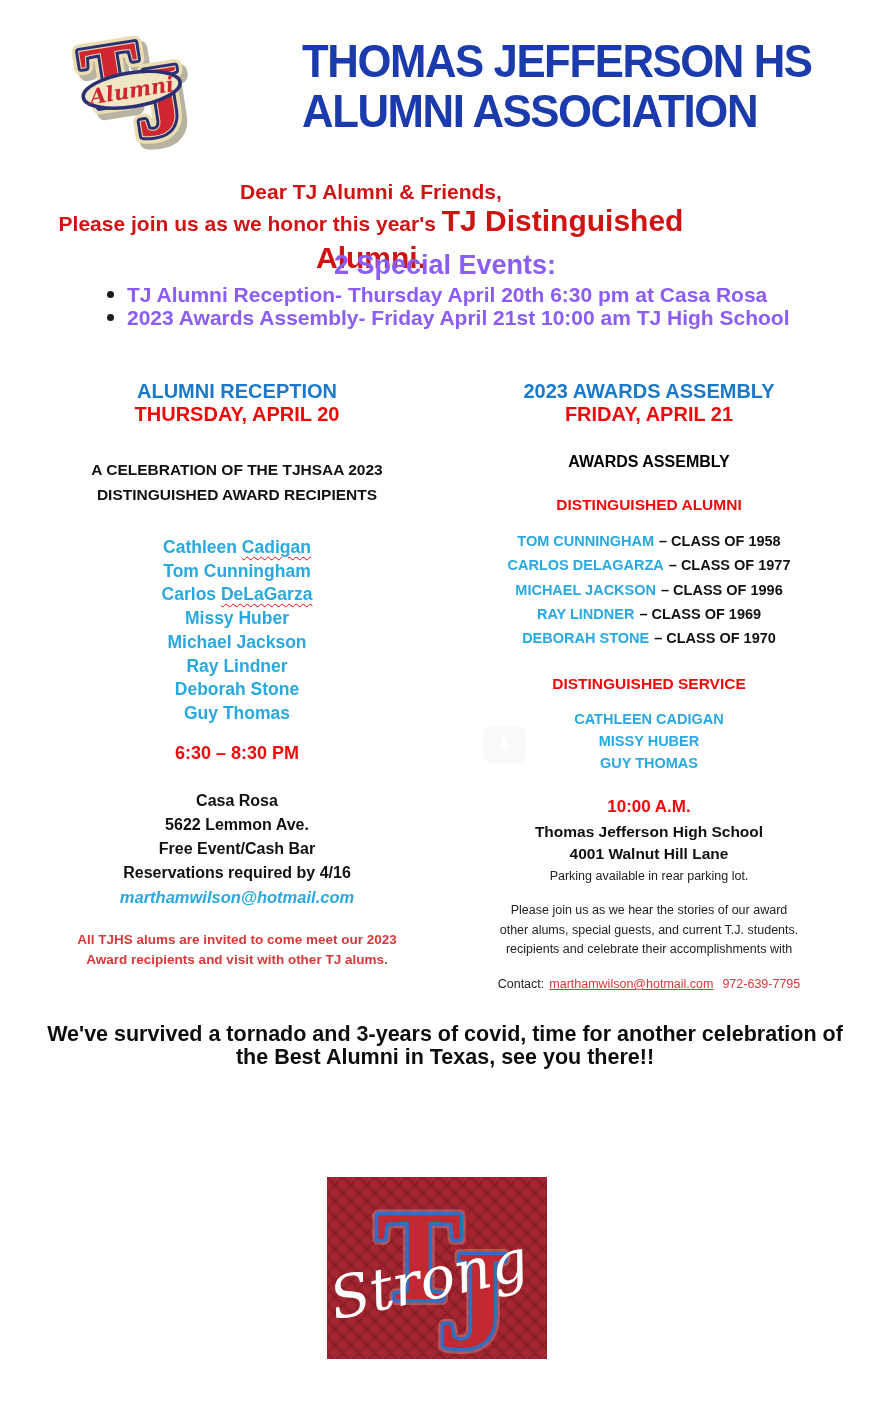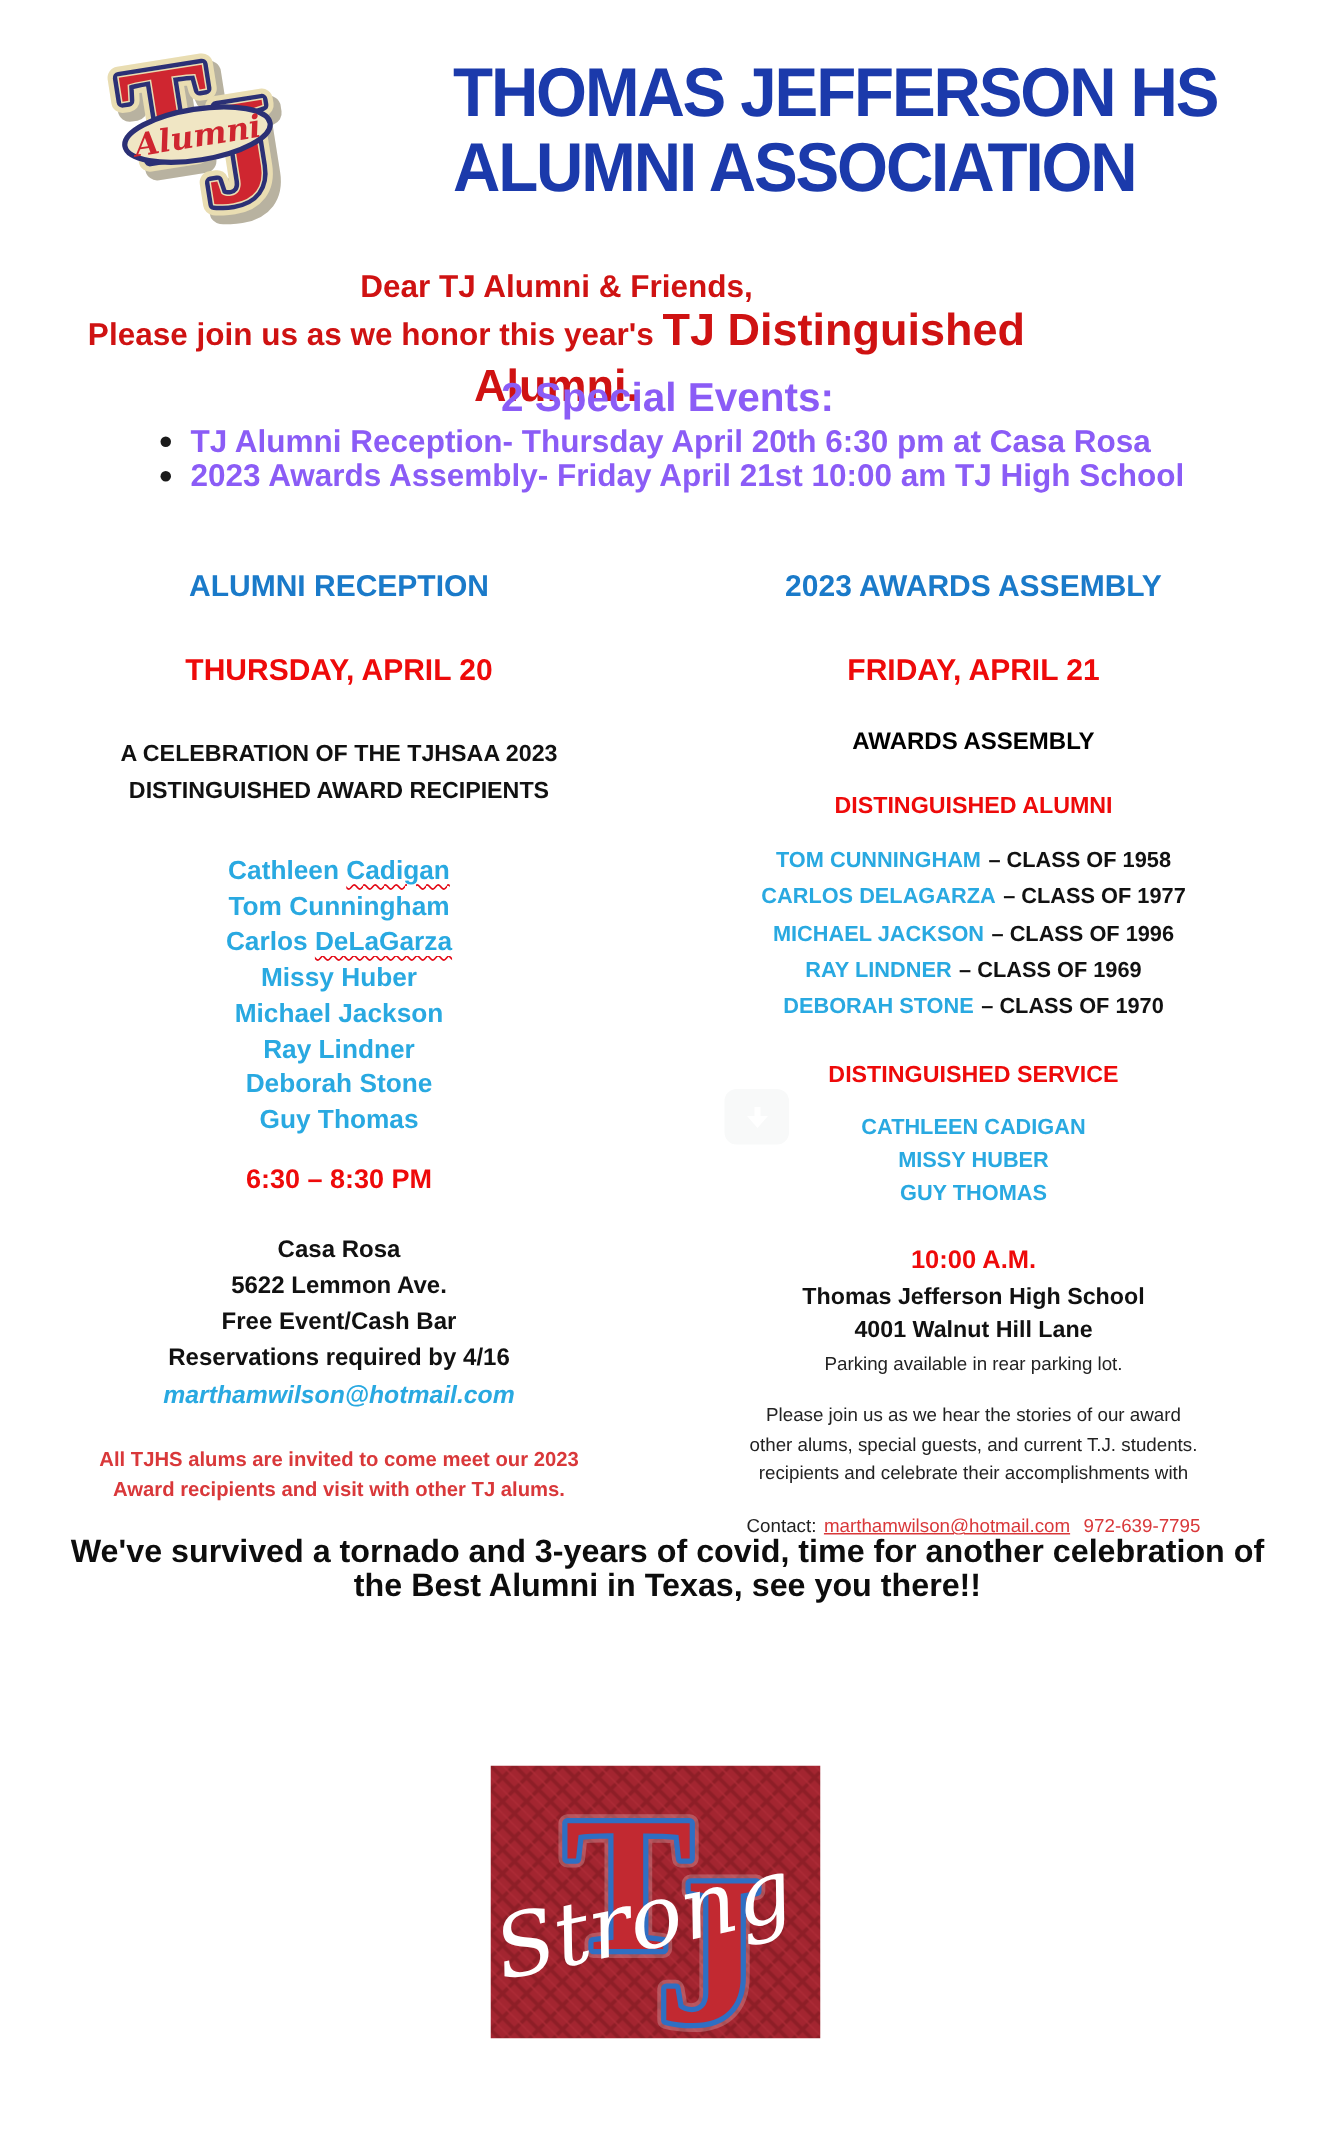--- a/index.html
+++ b/index.html
@@ -21,24 +21,24 @@
 
   
   .events { position:absolute; top:250px; left:0; width:890px; color:#8b5cf6; }
   .events h2 { font-size:27px; text-align:center; font-weight:bold; line-height:30px; }
   .events ul { list-style:none; margin:3px 0 0 107px; }
   .events li { display:flex; align-items:flex-start; font-size:21px; font-weight:bold; line-height:23px; }
   .bullet-dot { width:7px; height:7px; border-radius:50%; background:#1a1a1a; margin:8px 13px 0 0; flex:0 0 auto; }
 
   
   .col { position:absolute; top:380px; text-align:center; }
-  .col-left { left:60px; width:332px;text-align:center; }
+  .col-left { left:71px; width:332px;text-align:center; }
   .col-right { left:455px; width:388px; }
   .col-title { color:#1a7ac9; font-size:20px; font-weight:bold; }
-  .col-date { color:#ee0a0a; font-size:20px; font-weight:bold; margin-top:33px; }
+  .col-date { color:#ee0a0a; font-size:20px; font-weight:bold; }
   .subtitle { color:#111; font-size:15.5px; font-weight:bold; line-height:25px; margin-top:31px; }
   .honorees { margin-top:29px; }
   .honoree { color:#29a9e1; font-size:17.5px; font-weight:bold; line-height:23.7px; }
   .wavy { text-decoration:underline wavy #e30613; text-decoration-thickness:1px; text-underline-offset:3px; }
   .time-left { color:#ee0a0a; font-size:18px; font-weight:bold; margin-top:17px; }
   .venue { margin-top:25px; color:#111; font-size:16px; font-weight:bold; line-height:24px; }
   .email-left { color:#29a9e1; font-size:16.5px; font-weight:bold; font-style:italic; line-height:24px; cursor:pointer; }
   .note { margin-top:21px; color:#d9383a; font-size:13.5px; font-weight:600; line-height:20px; }
 
   .sub-black { color:#000000; font-size:16px; font-weight:bold; margin-top:27px; }

